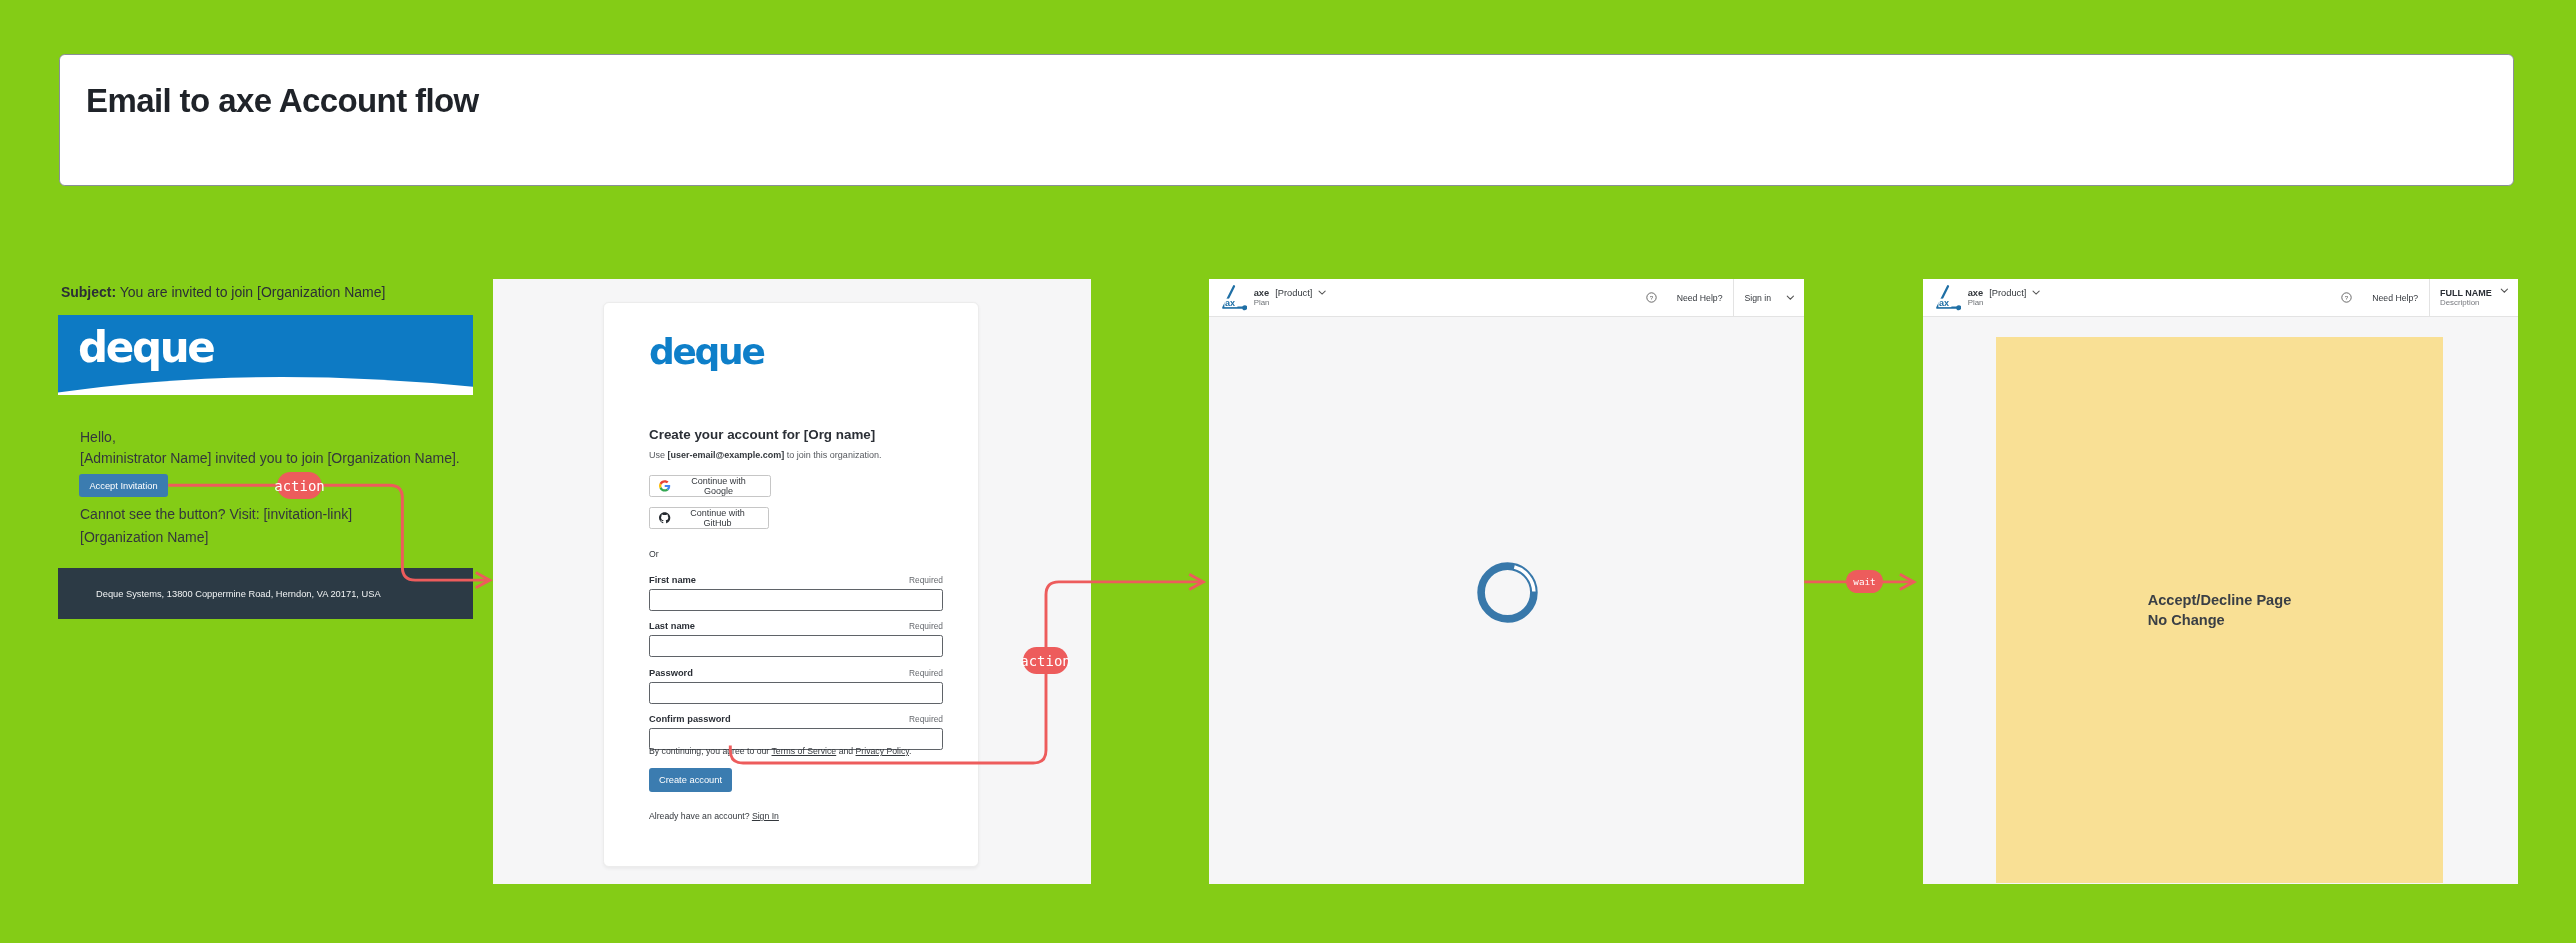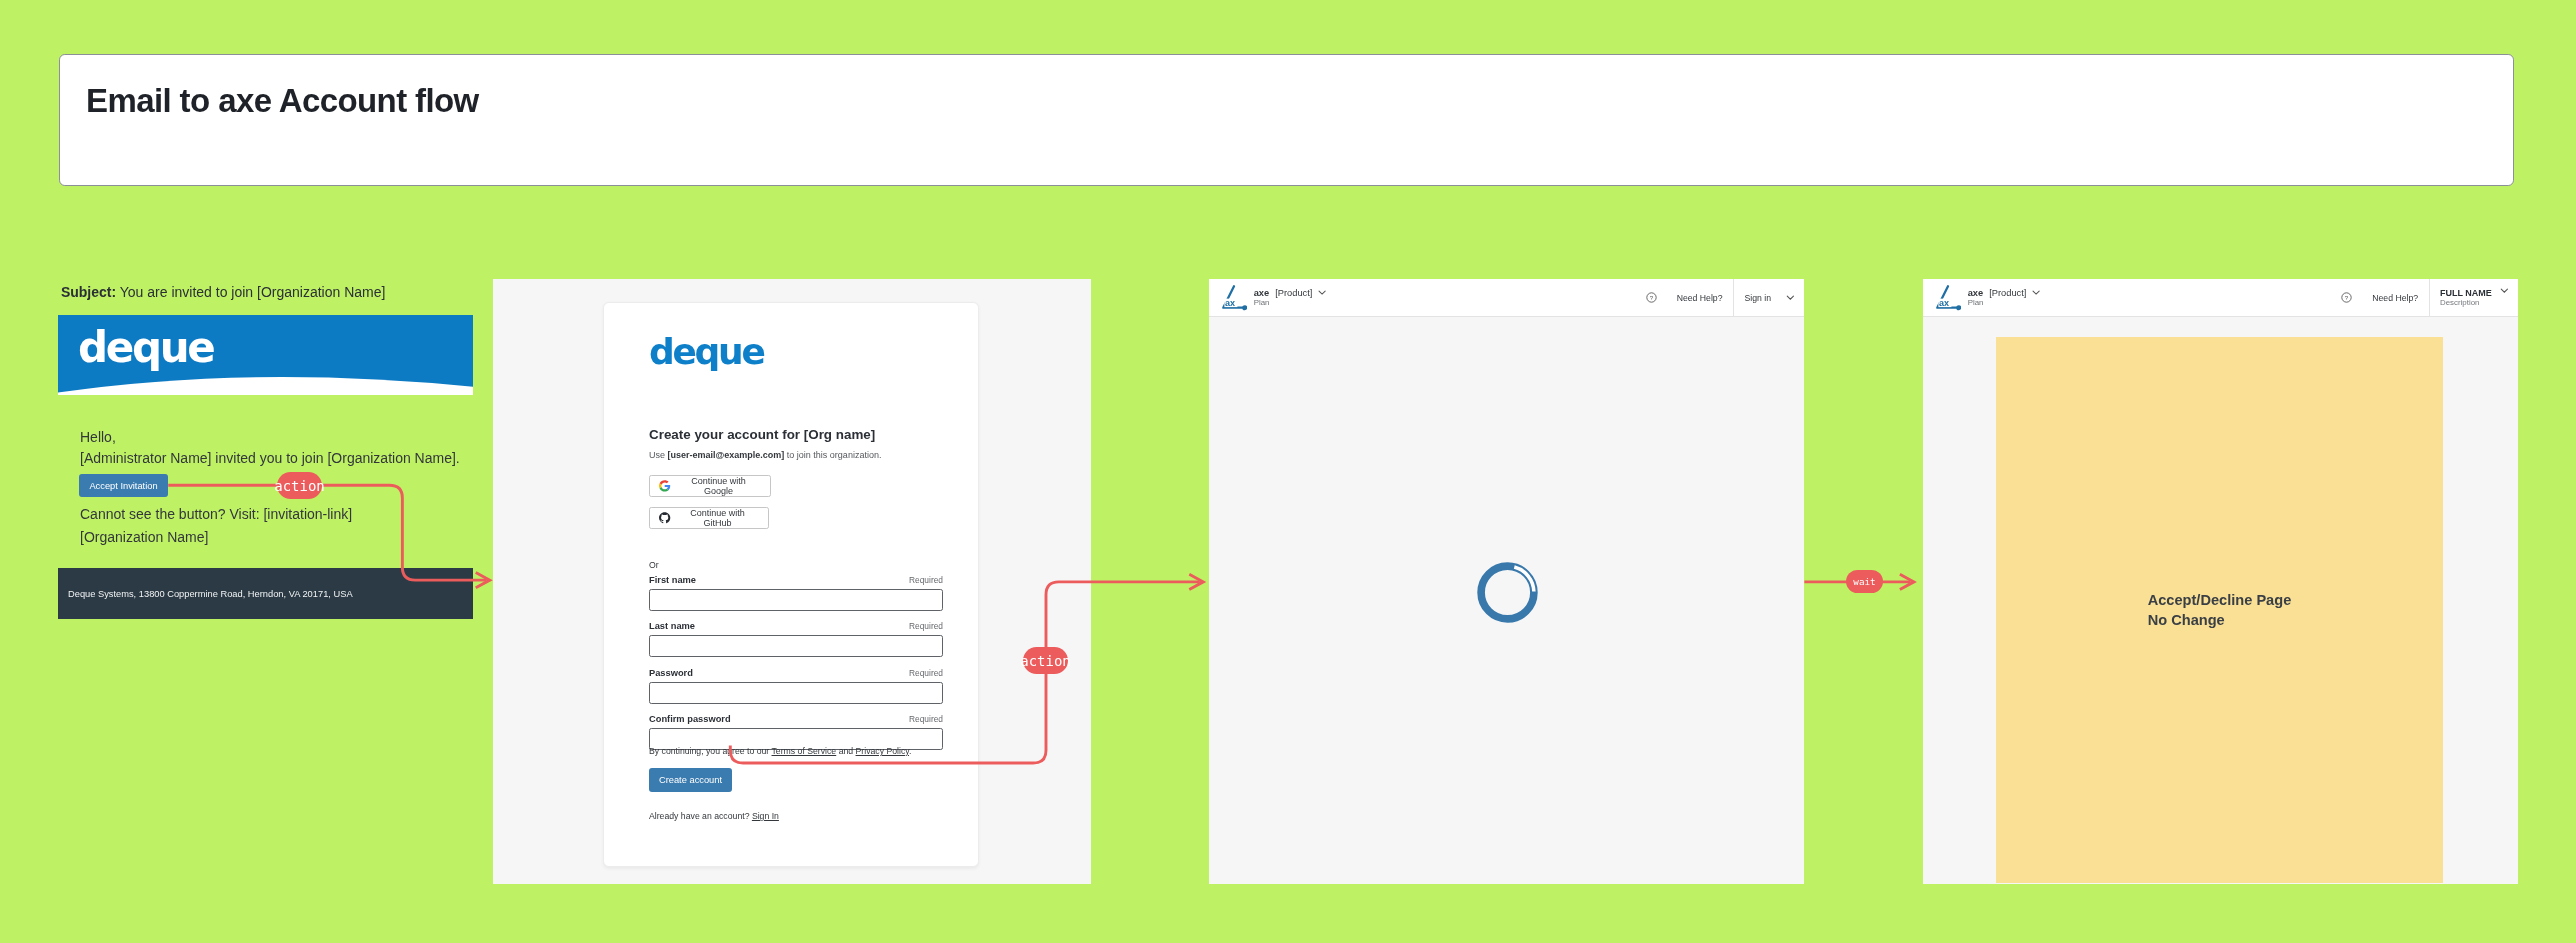--- a/index.html
+++ b/index.html
@@ -1,52 +1,52 @@
 <!DOCTYPE html>
 <html style="font-size:9.3px"><head>
 <meta charset="utf-8">
 <style>
   html,body{margin:0;padding:0;background:#fff;}
   body{font-family:"Liberation Sans",sans-serif;color:#2b2f36;}
-  .page{position:relative;width:2576px;height:943px;background:#bef264;overflow:hidden;}
+  .page{position:relative;width:2576px;height:943px;background:#84cc16;overflow:hidden;}
   .abs{position:absolute;}
 
   
   .header-box{left:59px;top:54px;width:2455px;height:132px;background:#fff;border:1.2px solid #8a8f98;border-radius:5.8px;box-sizing:border-box;}
   .header-title{left:86px;top:82px;font-size:33px;font-weight:700;color:#1f2329;letter-spacing:-0.6px;}
   .header-sub{left:88px;top:133px;font-size:11px;color:#4a4f55;line-height:18px;}
 
   
   .email-panel{left:58px;top:284px;width:415px;}
   .email-subject{left:2.9px;top:0;font-size:14px;color:#2b2f36;}
   .email-subject b{font-weight:700;}
   .email-header{left:0;top:31px;width:415px;height:80px;background:#0d7ac4;}
   .email-logo{left:20px;top:8.2px;font-family:"DejaVu Sans",sans-serif;font-size:42px;font-weight:700;letter-spacing:-2.3px;color:#ffffff;}
   .email-wave{left:0;bottom:0;}
   .email-text{left:22px;font-size:14px;color:#33373c;}
   .accept-btn{left:21px;top:190px;width:89px;height:23px;background:#3b7cb0;border:none;border-radius:2.9px;color:#fff;font-size:9.3px;font-family:"Liberation Sans",sans-serif;cursor:pointer;}
   .email-footer{left:0;top:284px;width:415px;height:51px;background:#2c3a45;display:flex;align-items:center;}
-  .email-footer span{margin-left:10px;font-size:9.3px;color:#f2f4f5;}
+  .email-footer span{margin-left:38px;font-size:9.3px;color:#f2f4f5;}
 
   
   .flow-panel{background:#f6f6f7;}
   .panel-2{left:493px;top:279px;width:598px;height:605px;}
   .panel-3{left:1209px;top:279px;width:595px;height:605px;}
   .panel-4{left:1923px;top:279px;width:595px;height:605px;}
 
   
   .card{left:110px;top:23px;width:376px;height:565px;background:#fff;border:0.6px solid #ececec;border-radius:5.8px;box-shadow:0 1.2px 3.5px rgba(0,0,0,.05);box-sizing:border-box;}
   .card-logo{left:45px;top:28px;font-family:"DejaVu Sans",sans-serif;font-size:36px;font-weight:700;letter-spacing:-2.3px;color:#0e7fc9;}
   .card-title{left:45px;top:124px;font-size:13.4px;font-weight:700;color:#2b2f36;}
   .card-sub{left:45px;top:147px;font-size:9px;color:#56595e;}
   .card-sub b{color:#33373c;}
   .oauth-btn{left:45px;height:22px;background:#fff;border:0.6px solid #c6c6c6;border-radius:2.3px;display:flex;align-items:center;gap:5.8px;padding:0 9.3px;box-sizing:border-box;font-size:9px;font-weight:500;color:#33373c;cursor:pointer;font-family:"Liberation Sans",sans-serif;}
   .google-btn{top:172px;width:122px;}
   .github-btn{top:204px;width:120px;}
-  .or-label{left:45px;top:257px;font-size:8.7px;color:#33373c;}
+  .or-label{left:45px;top:246px;font-size:8.7px;color:#33373c;}
   .fgroup{left:45px;width:294px;}
   .fgroup .frow{display:flex;justify-content:space-between;align-items:baseline;}
   .flabel{font-size:9.3px;font-weight:700;color:#2b2f36;}
   .freq{font-size:8.4px;color:#66696e;}
   .finput{margin-top:4.1px;width:294px;height:21.6px;border:0.9px solid #5f6368;border-radius:2.3px;background:#fff;box-sizing:border-box;font-size:9.3px;padding:0 5.8px;font-family:"Liberation Sans",sans-serif;}
   .terms{left:45px;top:443px;font-size:8.7px;color:#33373c;}
   .terms a{color:#33373c;}
   .create-btn{left:45px;top:465px;width:83px;height:24px;background:#3b7cb0;border:none;border-radius:2.9px;color:#fff;font-size:9.3px;font-family:"Liberation Sans",sans-serif;cursor:pointer;}
   .already{left:45px;top:508px;font-size:8.7px;color:#33373c;}
   .already a{color:#33373c;}

